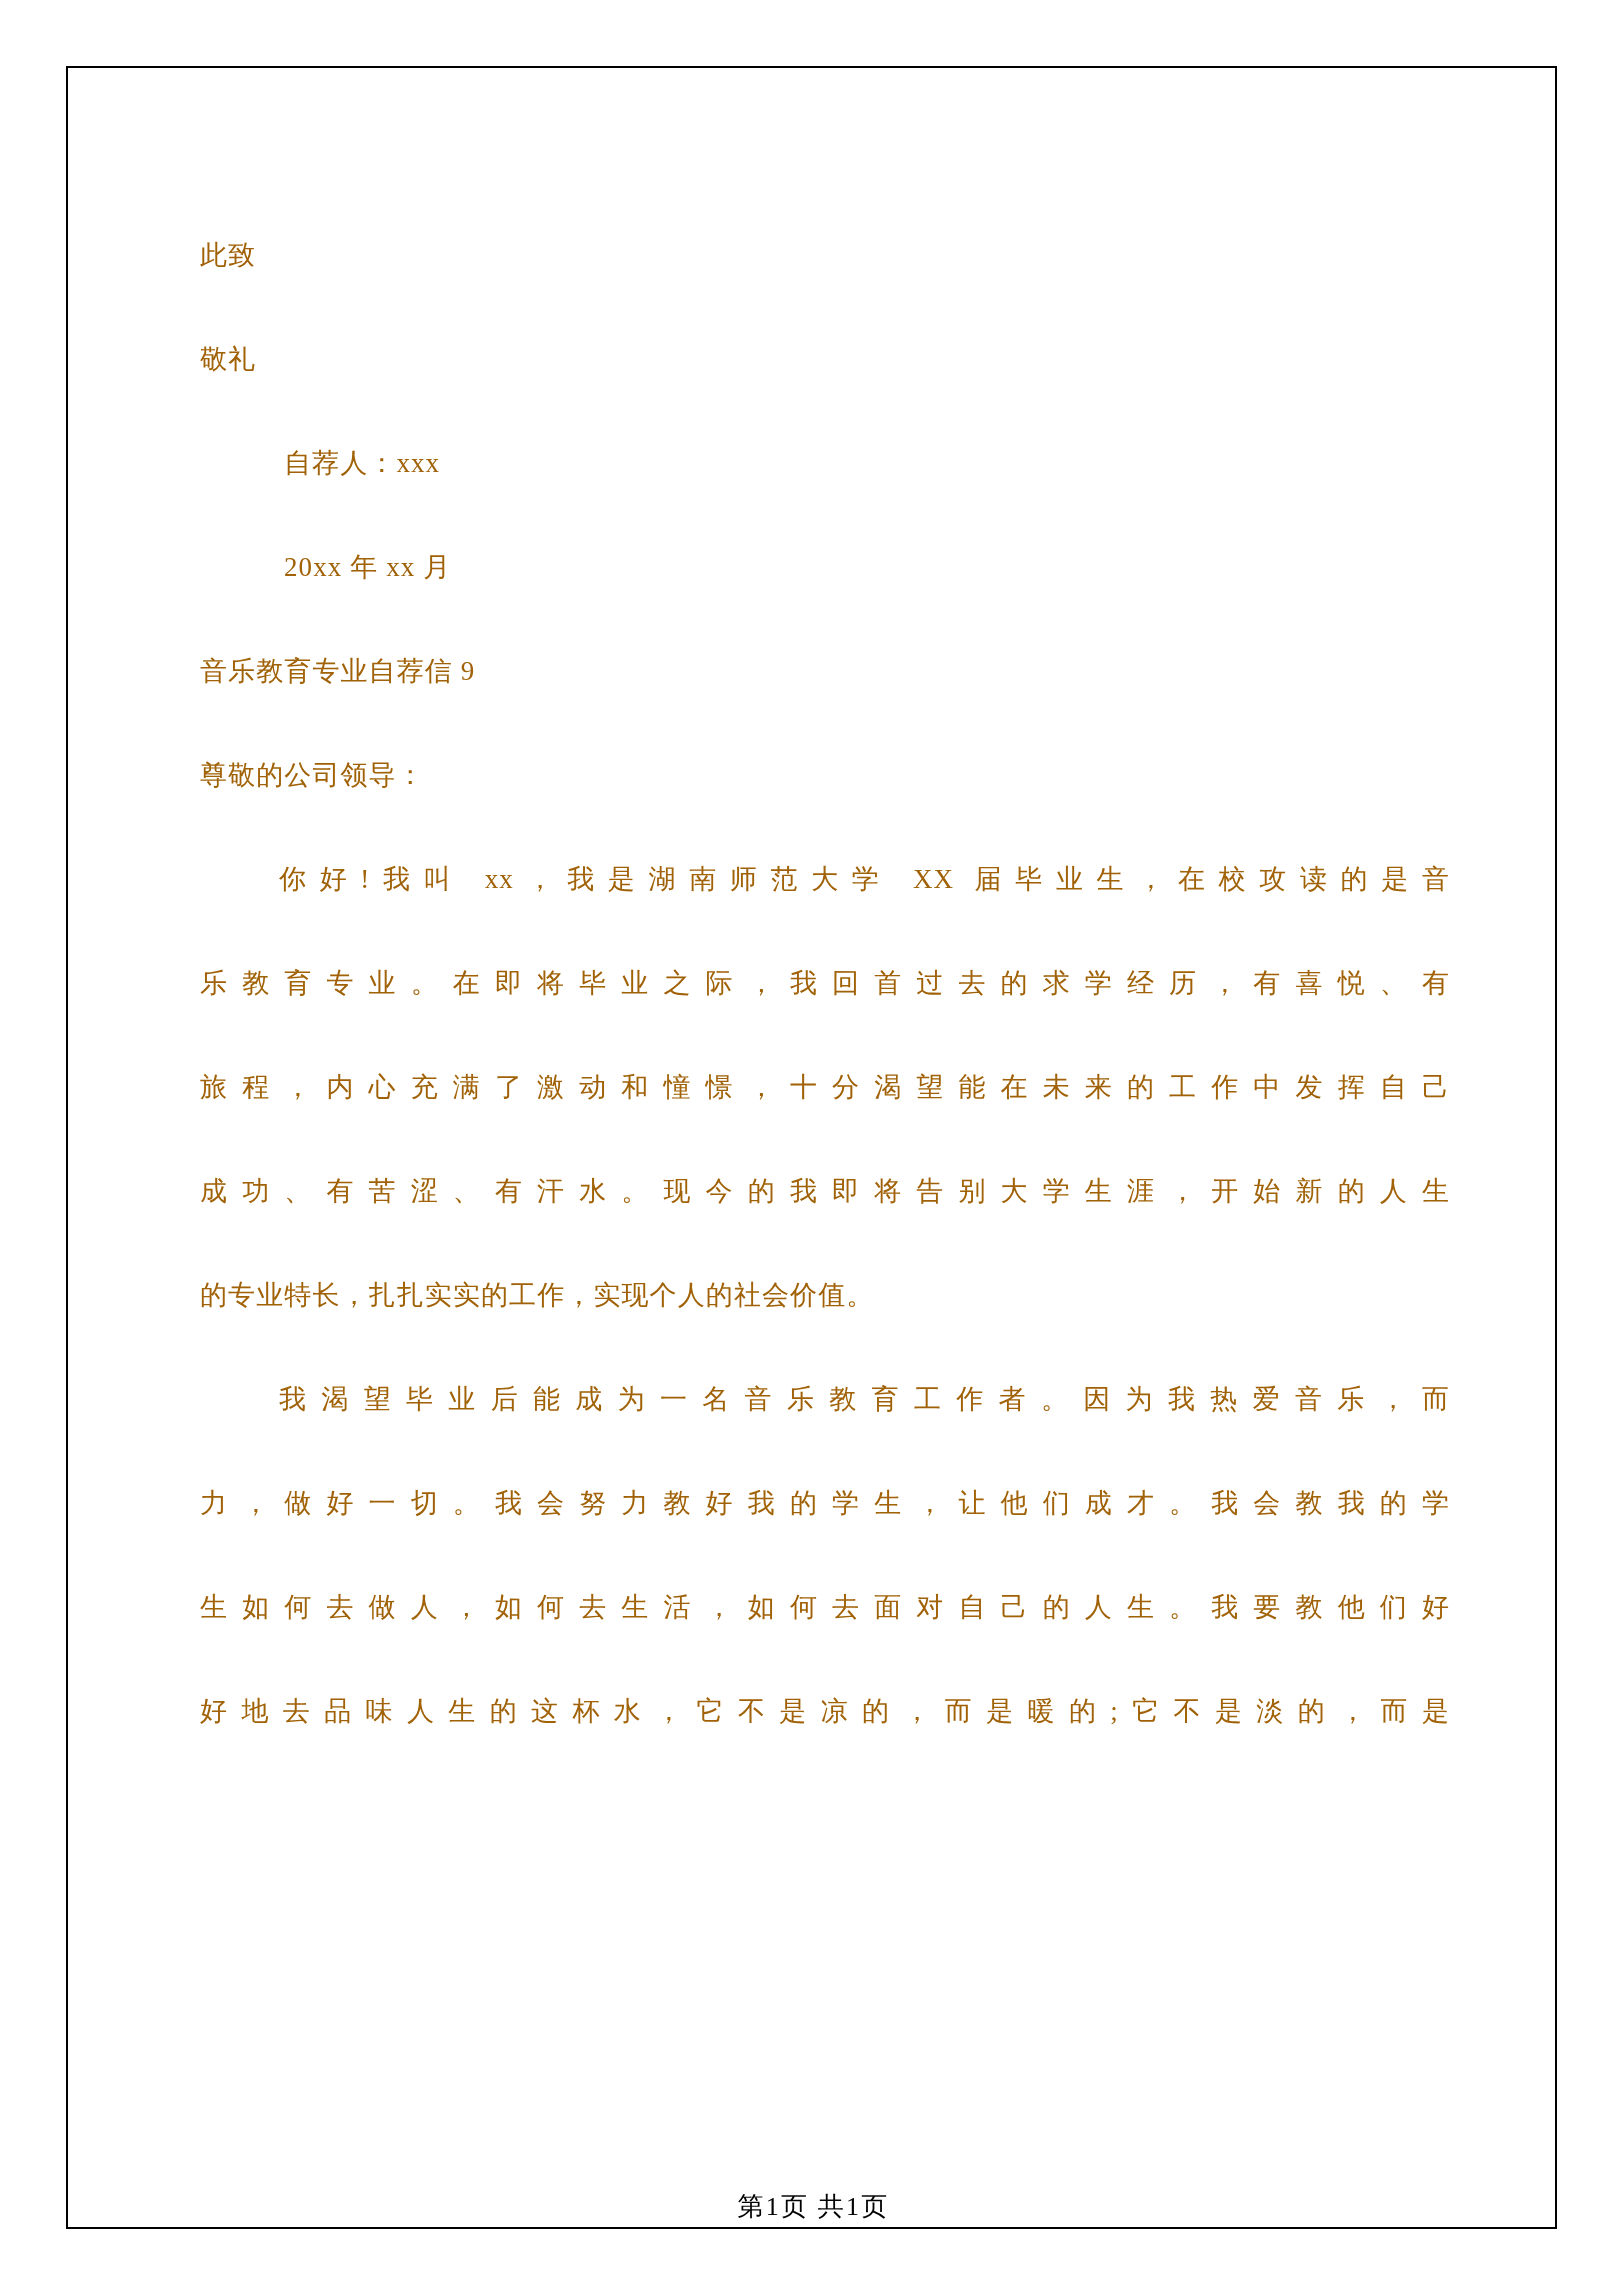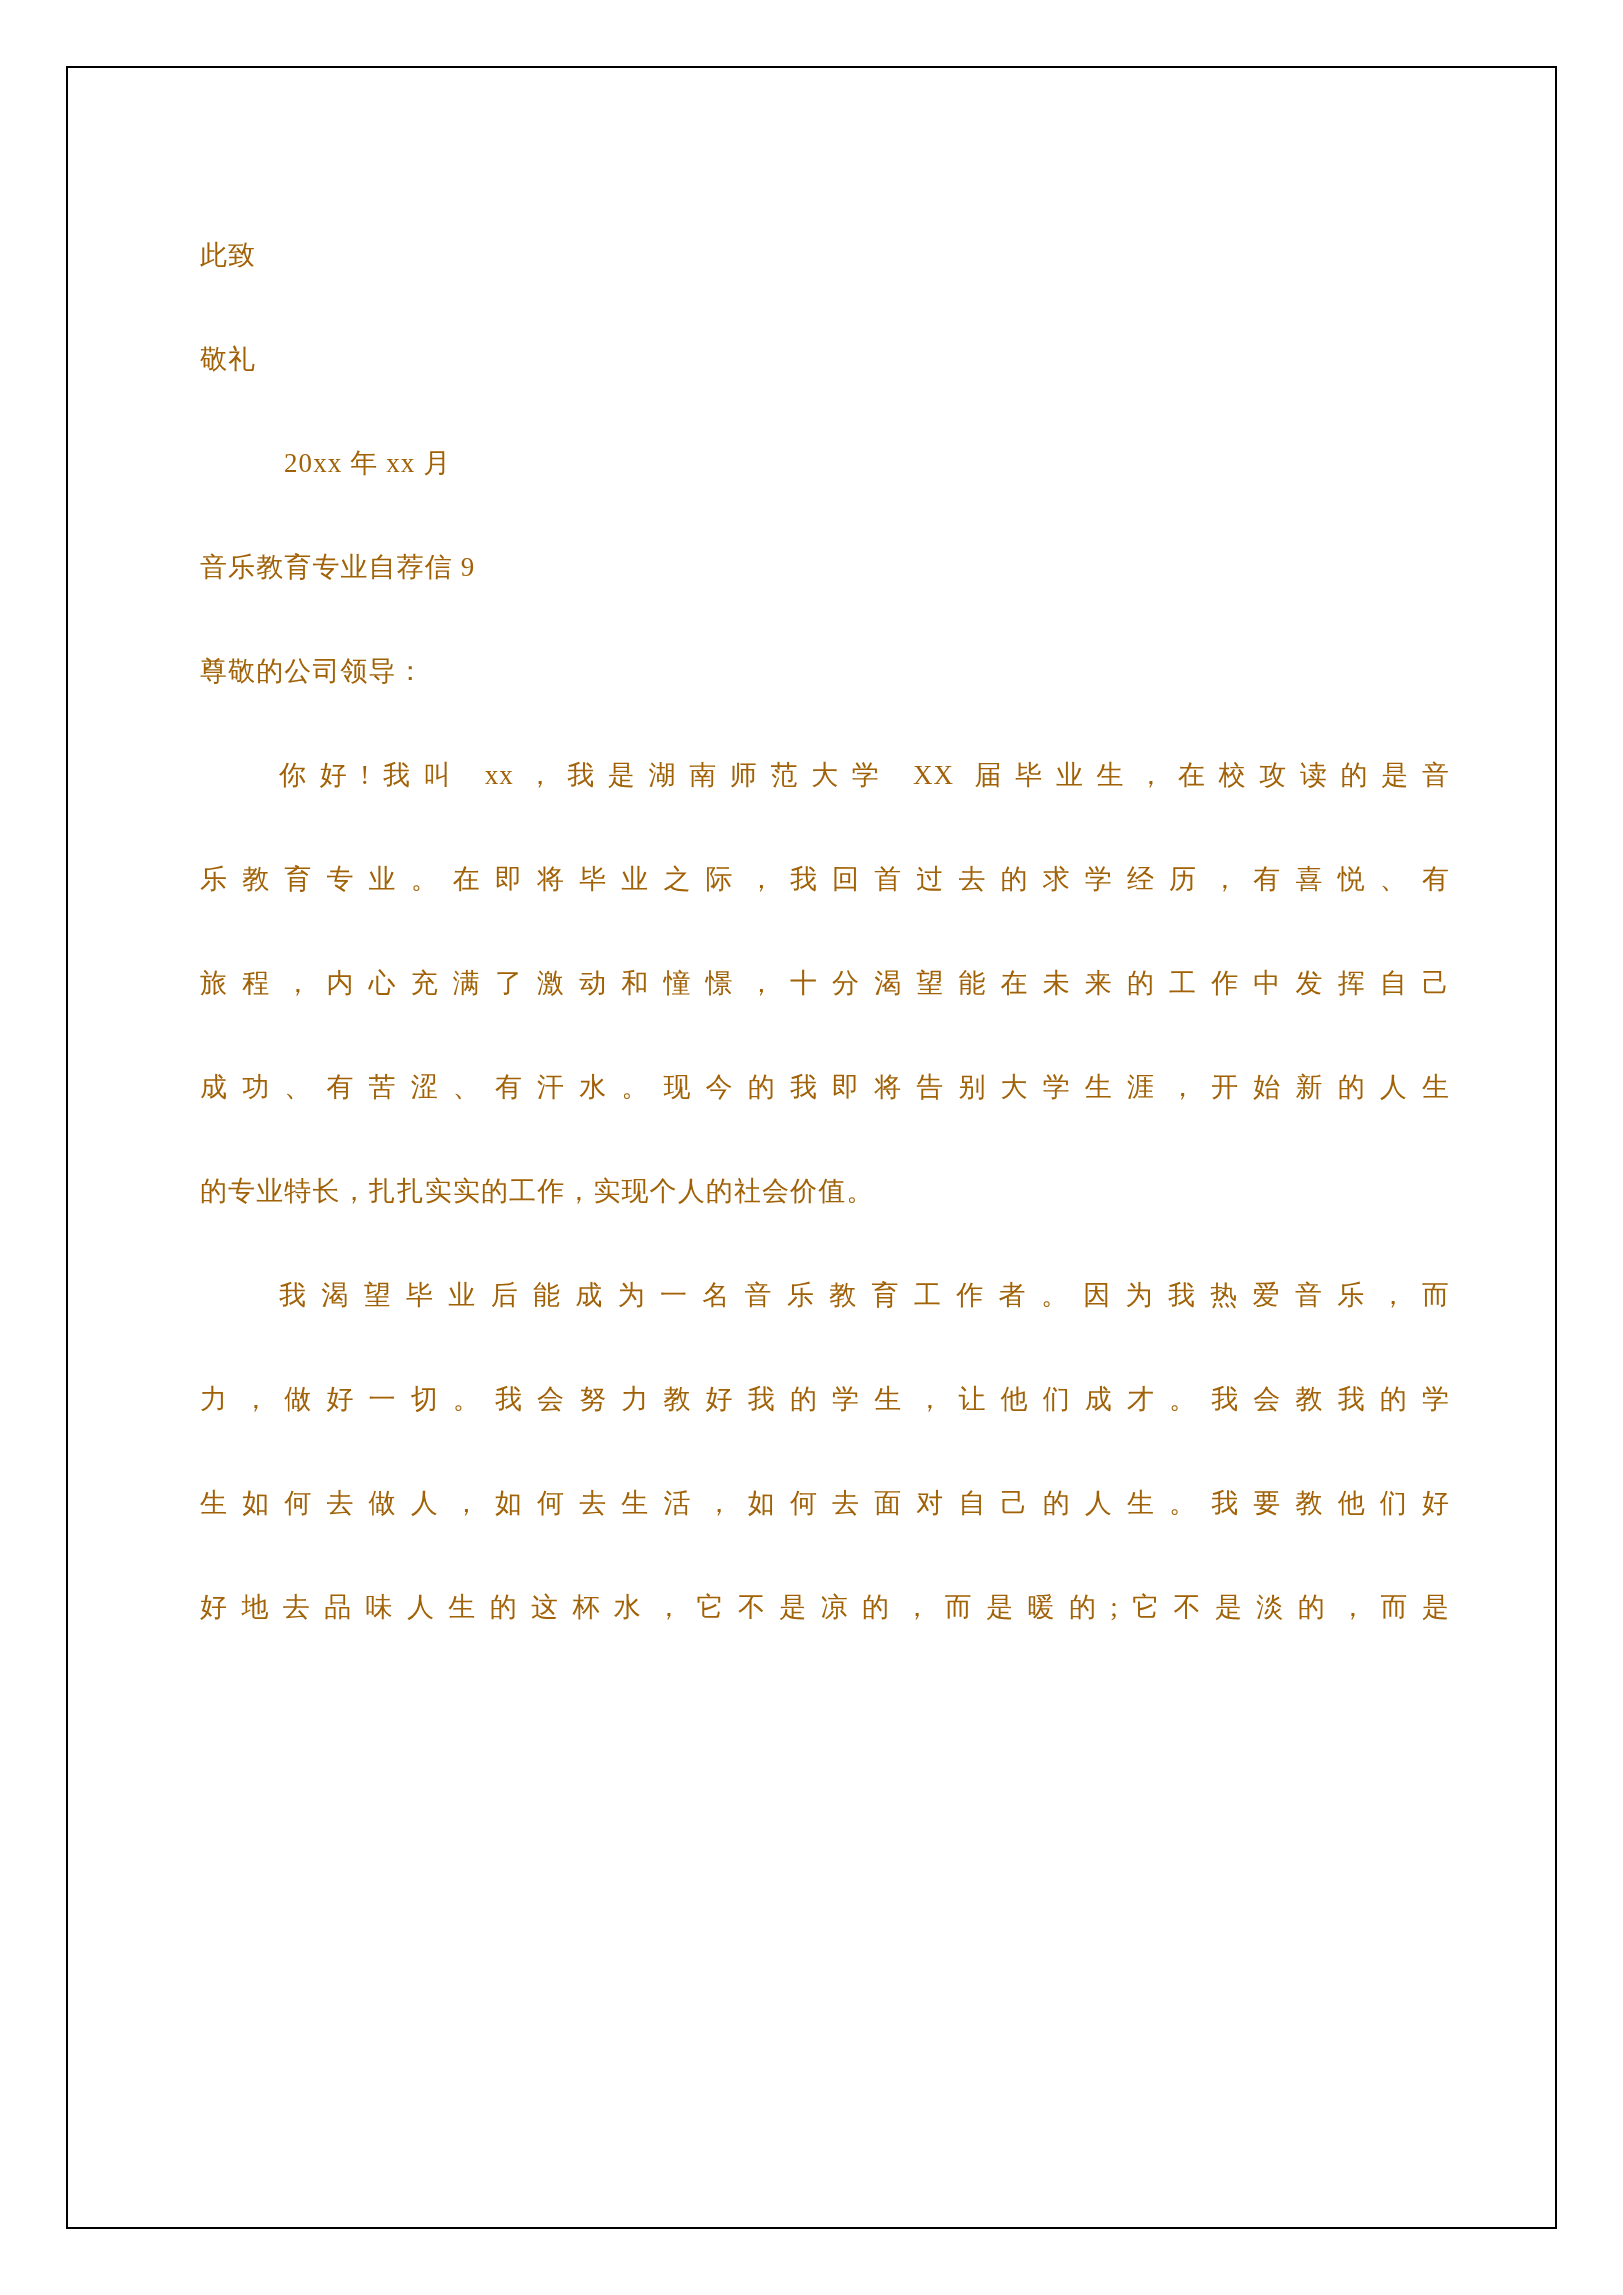--- a/index.html
+++ b/index.html
@@ -61,28 +61,30 @@
   }
 </style>
 </head>
 <body>
 
 <div class="page">
   <div class="sheet">
     <div class="letter-body">
         <p class="line indent-none">此致</p>
         <p class="line indent-none">敬礼</p>
+        <p class="line indent-sig">自荐人：xxx</p>
         <p class="line indent-sig">20xx 年 xx 月</p>
         <p class="line indent-none">音乐教育专业自荐信 9</p>
         <p class="line indent-none">尊敬的公司领导：</p>
         <p class="line indent-para full">你好!我叫 xx，我是湖南师范大学 XX 届毕业生，在校攻读的是音</p>
         <p class="line indent-none full">乐教育专业。在即将毕业之际，我回首过去的求学经历，有喜悦、有</p>
         <p class="line indent-none full">旅程，内心充满了激动和憧憬，十分渴望能在未来的工作中发挥自己</p>
         <p class="line indent-none full">成功、有苦涩、有汗水。现今的我即将告别大学生涯，开始新的人生</p>
         <p class="line indent-none">的专业特长，扎扎实实的工作，实现个人的社会价值。</p>
         <p class="line indent-para full">我渴望毕业后能成为一名音乐教育工作者。因为我热爱音乐，而</p>
         <p class="line indent-none full">力，做好一切。我会努力教好我的学生，让他们成才。我会教我的学</p>
         <p class="line indent-none full">生如何去做人，如何去生活，如何去面对自己的人生。我要教他们好</p>
         <p class="line indent-none full">好地去品味人生的这杯水，它不是凉的，而是暖的;它不是淡的，而是</p>
       </div>
+    <div class="footer">第1页  共1页</div>
   </div>
 </div>
 
 
 </body></html>

